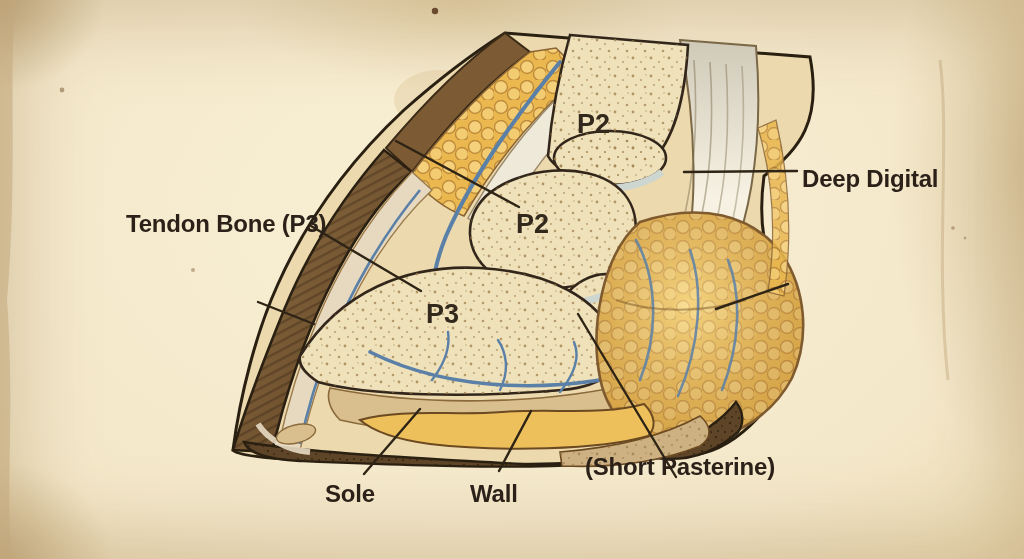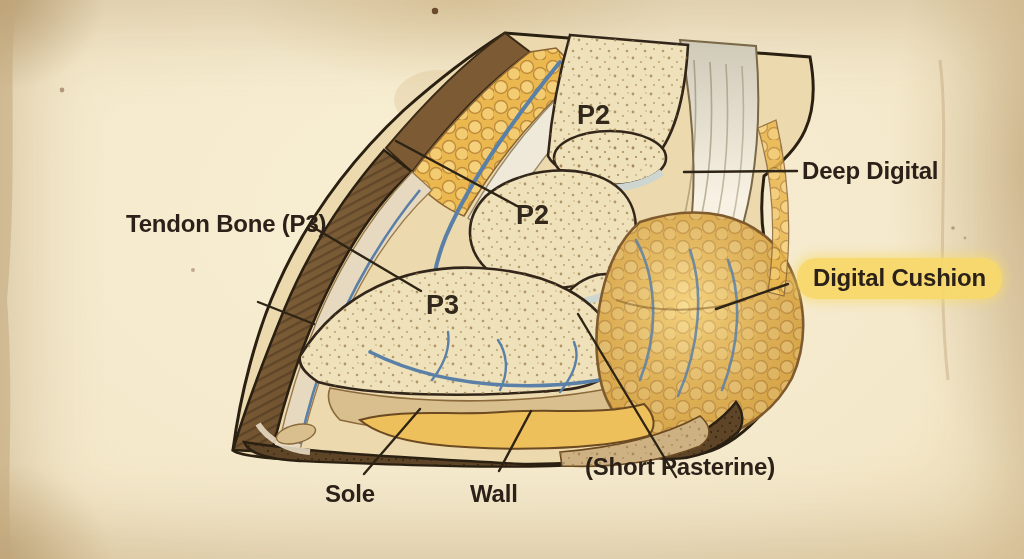--- a/index.html
+++ b/index.html
@@ -12,21 +12,21 @@
       radial-gradient(180px 400px at 100% 30%, rgba(170,135,75,.28), rgba(170,135,75,0) 75%),
       radial-gradient(300px 120px at 45% 0%, rgba(205,175,115,.35), rgba(205,175,115,0) 75%),
       radial-gradient(110% 130% at 45% 38%, #f8efd4 0%, #f4e8ca 48%, #eddcb4 72%, #dcc493 100%);
     box-shadow:inset 0 0 80px 20px rgba(140,105,55,.28);
   }
   .label{
     position:absolute;color:#2b2119;font-size:24px;font-weight:600;
     letter-spacing:-.2px;line-height:1.22;white-space:nowrap;
   }
   .bonelabel{
-    position:absolute;color:#32281b;font-size:27px;font-weight:700;white-space:nowrap;
+    position:absolute;color:#32281b;font-size:27px;font-weight:700;white-space:nowrap;margin-top:9px;
   }
   .pill{
     position:absolute;left:797px;top:258px;padding:5px 16px 7px 16px;
     background:rgba(247,216,106,.95);border-radius:19px;
     box-shadow:0 0 10px 4px rgba(247,216,106,.55);
   }
   .pill span{position:static;}
   svg{position:absolute;left:0;top:0;}
 </style>
 </head>
@@ -187,27 +187,24 @@
       <line x1="364" y1="474" x2="420" y2="409"></line>
       <line x1="499" y1="471" x2="531" y2="411"></line>
       <line x1="676" y1="477" x2="578" y2="314"></line>
     </g>
   </svg>
 
 
   <div class="label" style="left:126px;top:209px">Tendon Bone (P3)</div>
 
 
-  <div class="label" style="left:802px;top:156px">
+  <div class="label" style="left:802px;top:164px">
     <span style="display:block">Deep Digital</span>
   </div>
 
-  <div class="label pill">
-    <span>Digital Cushion</span>
-  </div>
 
   <div class="label" style="left:325px;top:479px">Sole</div>
 
   <div class="label" style="left:470px;top:479px">Wall</div>
 
   <div class="label" style="left:585px;top:452px">(Short Pasterine)</div>
 
   <div class="bonelabel" style="left:577px;top:100px">P2</div>
 
   <div class="bonelabel" style="left:516px;top:200px">P2</div>

